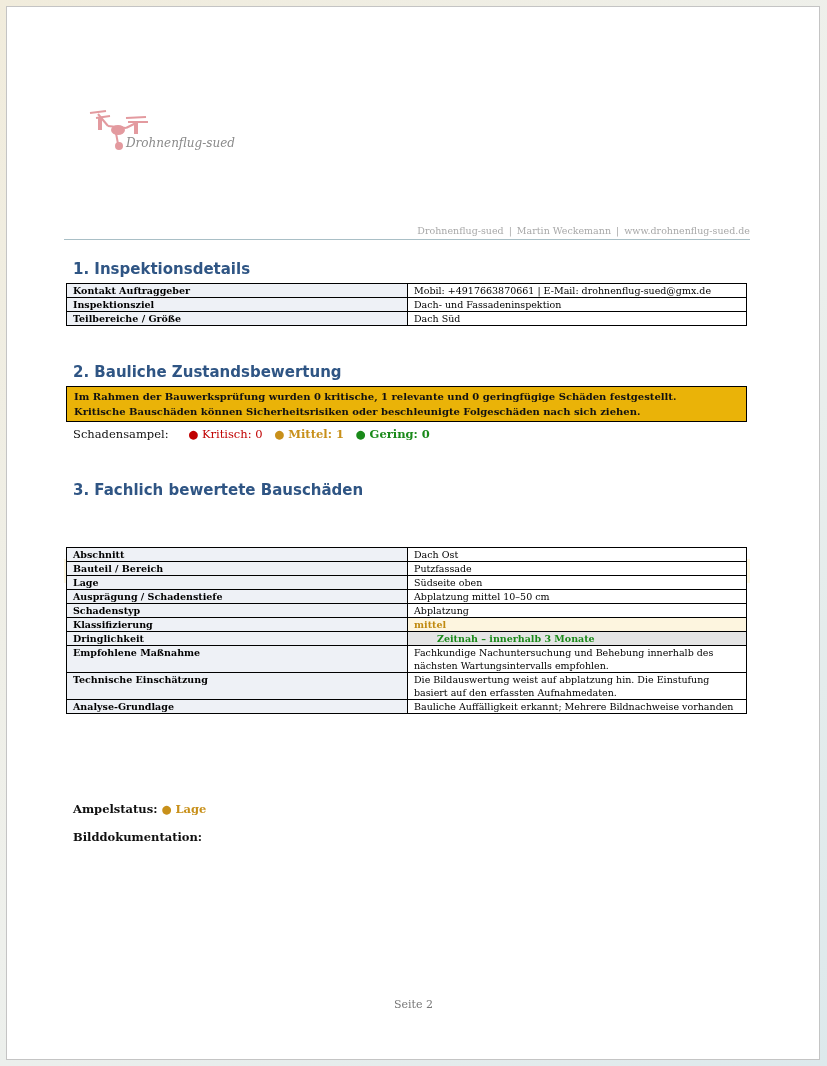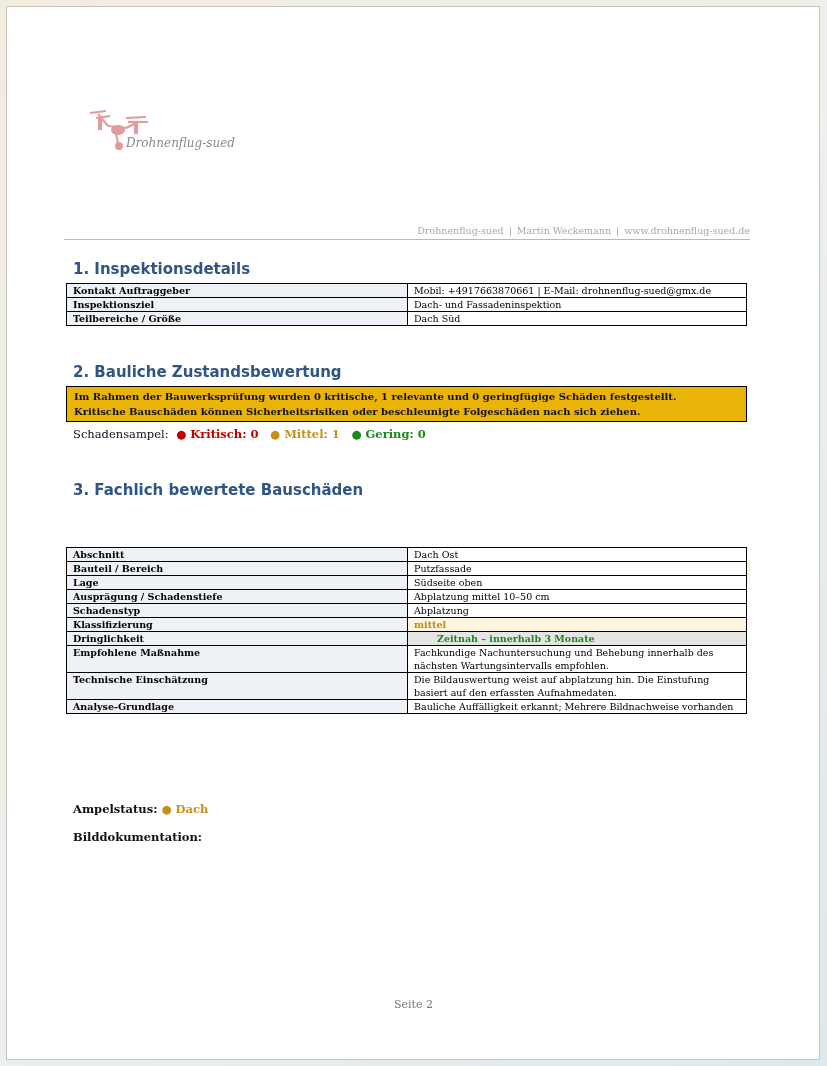--- a/index.html
+++ b/index.html
@@ -42,21 +42,21 @@
   table.info td.lbl { font-weight: bold; width: 328px; background: #eef1f6; }
   table.info td.val { background: #fff; }
   table.info td.val.yellow { background: #fdf5df; color: #c08a10; font-weight: bold; }
   table.info td.val.green { background: #e5e5e5; color: #1a8a1a; font-weight: bold; padding-left: 29px; }
   .summary-box {
     position: absolute; left: 66px; top: 386px; width: 681px; box-sizing: border-box;
     border: 1px solid #000; background: #eab308; padding: 2px 7px;
     font-size: 10px; font-weight: bold; line-height: 15px; color: #111;
   }
   .ampel { position: absolute; left: 73px; top: 427px; font-size: 11.5px; color: #111; }
-  .ampel .crit { color: #c00000; font-weight: bold; margin-left: 4px; }
+  .ampel .crit { color: #c00000; font-weight: normal; margin-left: 16px; }
   .ampel .mid { color: #c8901a; font-weight: bold; margin-left: 8px; }
   .ampel .low { color: #1a8a1a; font-weight: bold; margin-left: 8px; }
   .status-line { position: absolute; left: 73px; font-size: 11.5px; font-weight: bold; color: #111; }
   .status-line .gelb { color: #c8901a; }
   .footer { position: absolute; left: 0; width: 827px; top: 998px; text-align: center; font-size: 11px; color: #777; }
 </style>
 </head>
 <body>
 
 <div class="page"></div>
@@ -158,17 +158,17 @@
       </tr>
   <tr>
         <td class="lbl">Analyse-Grundlage</td>
         <td class="val">Bauliche Auffälligkeit erkannt; Mehrere Bildnachweise vorhanden</td>
       </tr>
 </tbody>
   </table>
 
 <div class="status-line" style="top:802px;">
   <span>Ampelstatus:</span>
-  <span class="gelb">● Dach</span>
+  <span class="gelb">● Lage</span>
 </div>
 <div class="status-line" style="top:830px;">Bilddokumentation:</div>
 
 <div class="footer">Seite 2</div>
 
 </body></html>

